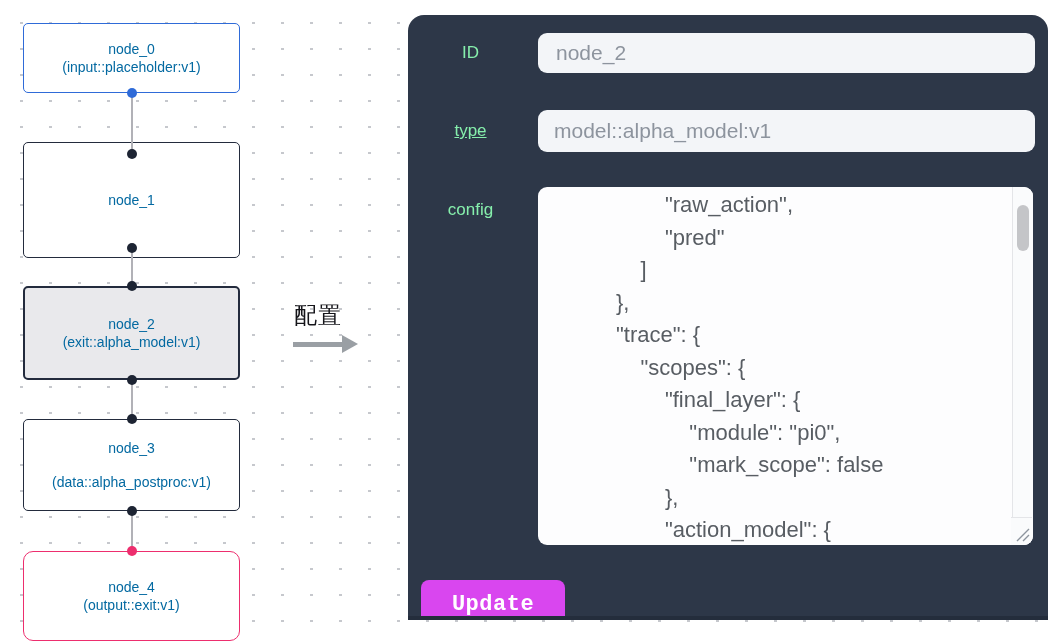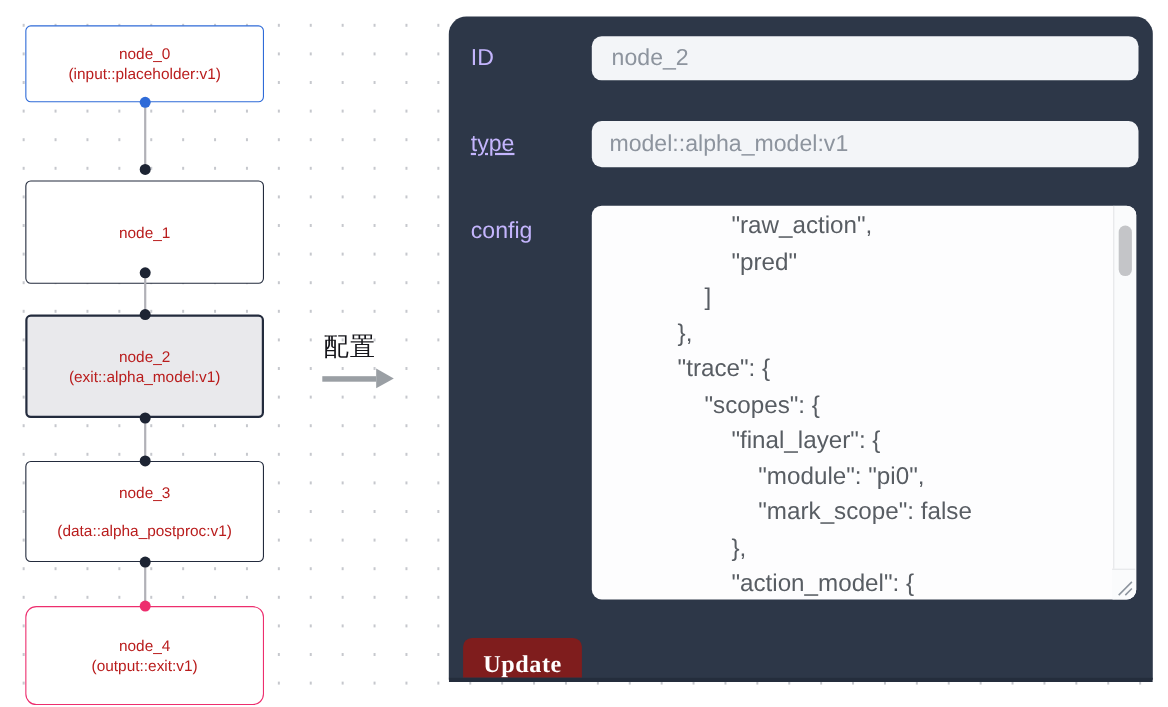--- a/index.html
+++ b/index.html
@@ -20,21 +20,21 @@
     left: 23px;
     width: 217px;
     background: #ffffff;
     border-radius: 5px;
     display: flex;
     flex-direction: column;
     justify-content: center;
     text-align: center;
     font-size: 14px;
     line-height: 18px;
-    color: #b91c1c;
+    color: #0369a1;
     padding: 0 20px;
     word-break: break-all;
   }
   .node-input    { border: 1px solid #2f6bd8; }
   .node-default  { border: 1px solid #232b3d; }
   .node-selected { border: 2px solid #232b3d; background: #e9e9ec; }
   .node-output   { border: 1px solid #ed2e6e; }
 
   .edge {
     position: absolute;
@@ -90,23 +90,23 @@
     height: 605px;
     background: #2d3748;
     border-radius: 16px 16px 0 0;
     border-bottom: 4px solid #242d3c;
     overflow: hidden;
   }
   .field-label {
     position: absolute;
     left: 20px;
     width: 85px;
-    text-align: left;
-    color: #c4b5fd;
-    font-size: 21px;
+    text-align: center;
+    color: #86efac;
+    font-size: 17px;
   }
   .lbl-id     { top: 18px;  height: 40px; line-height: 40px; }
   .lbl-type   { top: 95px;  height: 42px; line-height: 42px; text-decoration: underline; }
   .lbl-config { top: 180px; height: 30px; line-height: 30px; }
 
   .text-input {
     position: absolute;
     left: 130px;
     width: 497px;
     background: #f3f5f8;
@@ -166,44 +166,44 @@
     height: 28px;
     background: #fafbfc;
     border-top: 1px solid #e4e5e8;
   }
   .resize-corner svg { position: absolute; right: 2px; bottom: 3px; }
 
   .update-btn {
     position: absolute;
     left: 13px;
     top: 565px;
-    width: 108px;
+    width: 144px;
     height: 48px;
-    background: #7f1d1d;
+    background: #d946ef;
     border: none;
     border-radius: 8px;
     color: #ffffff;
-    font-family: Liberation Serif, serif;
+    font-family: Liberation Mono, monospace;
     font-size: 22px;
     font-weight: 600;
     letter-spacing: 0.5px;
     cursor: pointer;
   }
 </style>
 </head>
 <body>
 
 <div style="position:absolute;left:0;top:0;width:400px;height:643px;">
 
   <div class="node node-input" style="top:23px;height:70px;">
     <div>node_0</div>
     <div>(input::placeholder:v1)</div>
   </div>
 
-  <div class="node node-default" style="top:164px;height:94px;">
+  <div class="node node-default" style="top:142px;height:116px;">
     <div>node_1</div>
   </div>
 
   <div class="node node-selected" style="top:286px;height:94px;">
     <div>node_2</div>
     <div>(exit::alpha_model:v1)</div>
   </div>
 
   <div class="node node-default" style="top:419px;height:92px;gap:16px;">
     <div>node_3</div>

